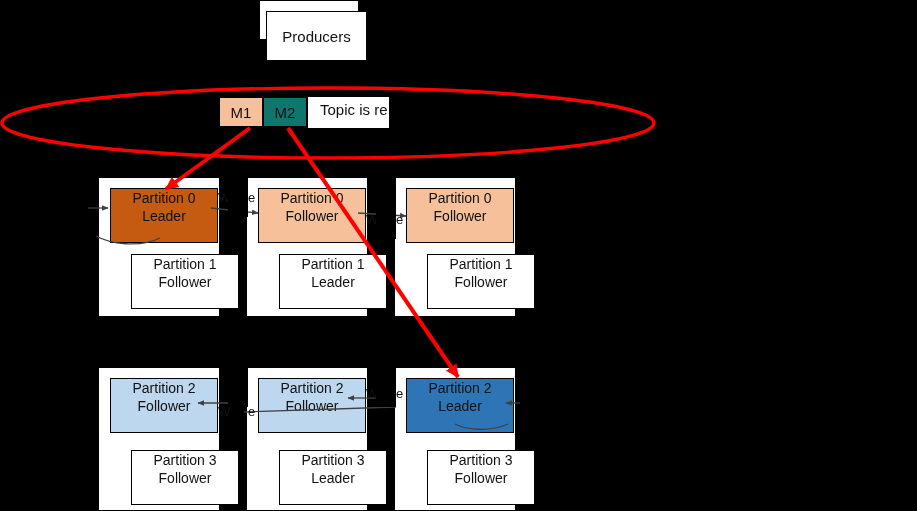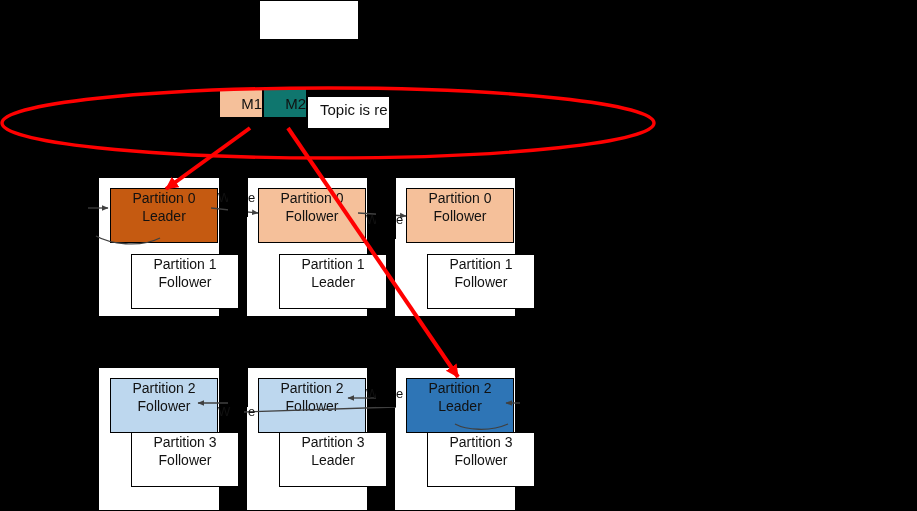--- a/index.html
+++ b/index.html
@@ -9,22 +9,22 @@
   .abs{position:absolute;}
 
   
   .prod-card{background:#ffffff;border:1px solid #000;box-sizing:border-box;}
   .prod-back{left:259px;top:0px;width:100px;height:40px;}
   .prod-front{left:266px;top:11px;width:101px;height:50px;
               display:flex;align-items:center;justify-content:center;}
   .prod-front span{font-size:15px;color:#111;}
 
   
-  .msgbox{box-sizing:border-box;border:1px solid #000;height:30px;width:44px;top:88px;
-          display:flex;align-items:center;justify-content:flex-end;font-size:15px;color:#111;}
+  .msgbox{box-sizing:border-box;border:1px solid #000;height:30px;width:44px;top:97px;
+          display:flex;align-items:center;justify-content:center;font-size:15px;color:#111;}
   .m1{left:219px;background:#f5c09a;}
   .m2{left:263px;background:#0f766e;}
 
   
   .topicbox{left:308px;top:97px;width:163px;height:37px;background:#ffffff;
             box-sizing:border-box;padding:3px 0 0 12px;overflow:hidden;}
   .topicbox span{font-size:15px;color:#111;line-height:19px;display:block;}
 
   
   .mask{background:#000;}
@@ -35,39 +35,42 @@
   .cluster.bot{top:367px;height:144px;}
   .c1{left:98px;} .c2{left:246px;} .c3{left:394px;}
 
   
   .part{position:absolute;left:11px;width:108px;height:55px;box-sizing:border-box;
         border:1px solid #000;display:flex;flex-direction:column;
         align-items:center;line-height:18px;}
   .part .l1,.part .l2{font-size:14px;color:#111;}
   .p-row1{top:10px;}
   .p-row2{top:76px;}
-  .bot .p-row2{top:64px;}
+  .bot .p-row2{top:82px;}
 
   .orange-dark{background:#c55a11;border:1px solid #000;}
   .orange-light{background:#f5c09a;}
   .blue-dark{background:#2e75b6;}
   .blue-light{background:#bdd7ee;}
   .plain{background:#ffffff;margin-left:21px;}
 
   
   .wlabel{font-size:13px;color:#111;white-space:nowrap;}
 
   svg.overlay{position:absolute;left:0;top:0;width:917px;height:511px;pointer-events:none;}
 </style>
 </head>
 <body>
 
 <div id="stage">
 
   <div class="abs prod-card prod-back"></div>
+  <div class="abs prod-card prod-front">
+    <span>Producers</span>
+  </div>
 
   <div class="abs topicbox">
     <span>Topic is re</span>
   </div>
 
   <div class="abs mask" style="left:389px;top:95px;width:120px;height:42px;"></div>
   <div class="abs mask" style="left:308px;top:128px;width:200px;height:30px;"></div>
 
   <div class="abs msgbox m1">
     <span>M1</span>

